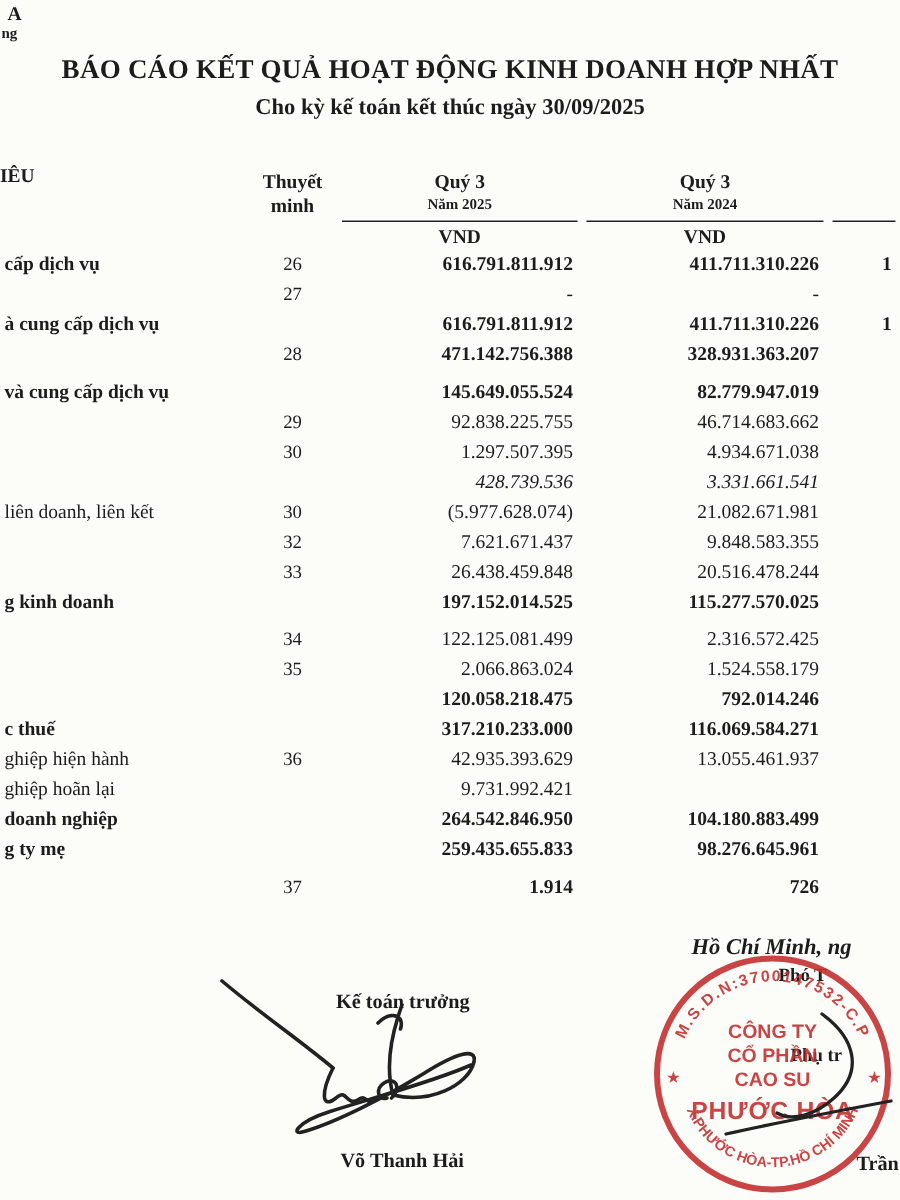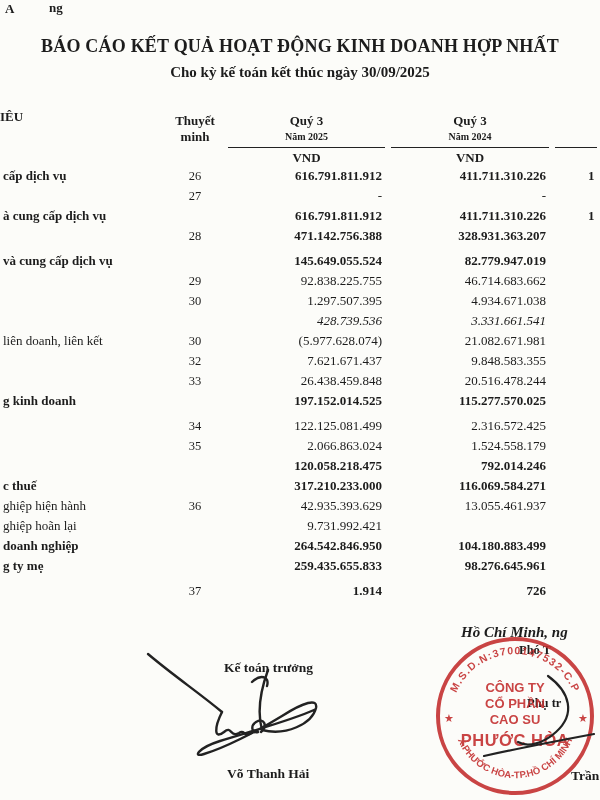--- a/index.html
+++ b/index.html
@@ -1,19 +1,19 @@
 <!DOCTYPE html>
 <html><head>
 <meta charset="utf-8">
 <style>
   html,body{margin:0;padding:0;background:#777;}
   .page{width:600px;height:800px;position:relative;background:#fcfcf9;overflow:hidden;
         font-family:"Liberation Serif",serif;color:#1c1c1c;}
   .frag-a{position:absolute;left:5px;top:1px;font-weight:700;font-size:13px;}
-  .frag-ng{position:absolute;left:1px;top:0;font-weight:700;font-size:13px;margin-left:48px;}
+  .frag-ng{position:absolute;left:1px;top:17px;font-weight:700;font-size:10px;}
   .title{position:absolute;top:36px;left:0;right:0;text-align:center;font-weight:700;
          font-size:18px;letter-spacing:.2px;white-space:nowrap;}
   .subtitle{position:absolute;top:64px;left:0;right:0;text-align:center;font-weight:700;font-size:15px;}
   .hlabel{position:absolute;left:0;top:109px;font-weight:700;font-size:13px;}
   .thead{position:absolute;top:108px;left:0;width:600px;display:grid;
          grid-template-columns:165px 60px 163px 164px 48px;}
   .hnote{padding-top:5px;text-align:center;font-weight:700;font-size:13px;line-height:16px;}
   .hcol .l{text-align:center;font-weight:700;font-size:13px;line-height:16px;padding-top:5px;}
   .hcol .l2{text-align:center;font-weight:700;font-size:10px;line-height:16px;}
   .rule{border-bottom:1.6px solid #222;margin:2px 3px 0 3px;height:0;}

